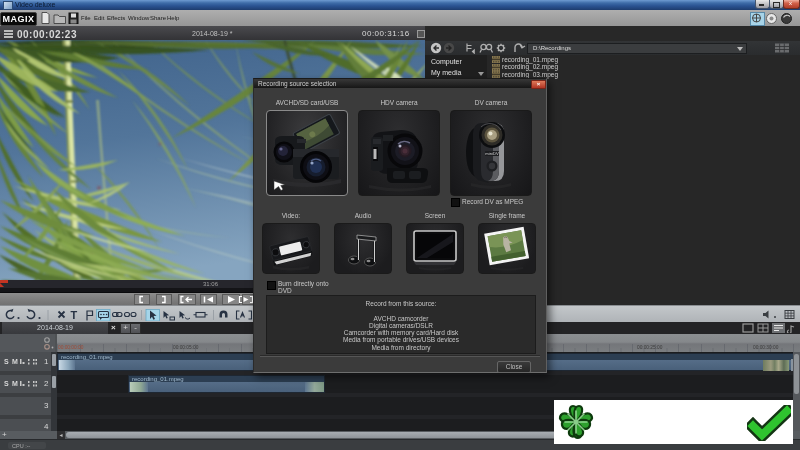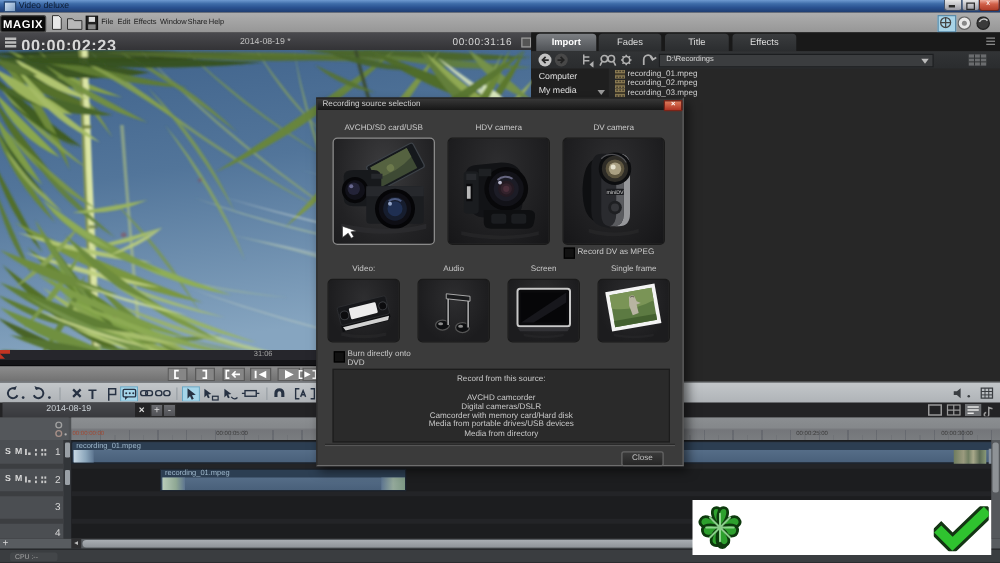--- a/index.html
+++ b/index.html
@@ -52,21 +52,21 @@
       <path d="M2.5 4.5 a4 4 0 0 1 6.5-1" fill="none" stroke="#ccc" stroke-width="1.2"></path>
     </svg>
 </div>
 
 <div class="abs" style="left:0;top:26px;width:425px;height:14px;background:linear-gradient(180deg,#4a4a4e,#333336);">
   <div class="abs" style="left:4px;top:4px;width:9px;height:7px;">
     <div style="height:2px;background:#bbb;margin-bottom:1px;"></div>
     <div style="height:2px;background:#bbb;margin-bottom:1px;"></div>
     <div style="height:2px;background:#bbb;"></div>
   </div>
-  <div class="abs" style="left:17px;top:3px;font-size:13px;font-weight:bold;color:#d8d8d8;letter-spacing:0.5px;">00:00:02:23</div>
+  <div class="abs" style="left:17px;top:3px;font-size:10px;font-weight:bold;color:#d8d8d8;letter-spacing:0.5px;">00:00:02:23</div>
   <div class="abs" style="left:192px;top:4px;font-size:7px;color:#c0c0c0;">2014-08-19 *</div>
   <div class="abs" style="left:362px;top:3px;font-size:8px;font-weight:normal;color:#d8d8d8;letter-spacing:0.5px;">00:00:31:16</div>
   <div class="abs" style="left:417px;top:4px;width:6px;height:6px;border:1px solid #999;background:#555;"></div>
 </div>
 
 <div class="abs" style="left:0;top:40px;width:425px;height:240px;" id="videobox">
 <svg width="425" height="240" viewBox="0 0 425 240">
   <defs>
     <linearGradient id="sky" x1="0" y1="0" x2="0.25" y2="1">
       <stop offset="0" stop-color="#3f628b"></stop>
@@ -415,27 +415,20 @@
   <div class="abs" style="left:66px;top:1px;width:726px;height:6px;background:linear-gradient(180deg,#a8adb2,#8e9398);border-radius:3px;"></div>
 </div>
 
 <div class="abs" style="left:0;top:439px;width:800px;height:11px;background:#3a3d40;border-top:1px solid #27292c;">
   <div class="abs" style="left:8px;top:2px;width:38px;height:7px;background:#434649;border-radius:2px;"></div>
   <div class="abs" style="left:12px;top:2.5px;font-size:5.5px;color:#a8a8a8;">CPU :--</div>
 </div>
 
 <div class="abs" style="left:425px;top:26px;width:375px;height:279px;background:#282828;">
 
-  <div class="abs" style="left:0;top:0;width:375px;height:15px;background:#191919;">
-    <div class="abs" style="left:4px;top:1px;width:48px;height:14px;background:linear-gradient(180deg,#7d8084,#4e5155);border-radius:3px 3px 0 0;color:#fff;font-size:7.5px;font-weight:bold;text-align:center;line-height:14px;">Import</div>
-    <div class="abs" style="left:54px;top:1px;width:50px;height:14px;background:linear-gradient(180deg,#3a3c3e,#2b2d2f);border-radius:3px 3px 0 0;color:#ddd;font-size:7.5px;text-align:center;line-height:14px;">Fades</div>
-    <div class="abs" style="left:107px;top:1px;width:51px;height:14px;background:linear-gradient(180deg,#3a3c3e,#2b2d2f);border-radius:3px 3px 0 0;color:#ddd;font-size:7.5px;text-align:center;line-height:14px;">Title</div>
-    <div class="abs" style="left:161px;top:1px;width:51px;height:14px;background:linear-gradient(180deg,#3a3c3e,#2b2d2f);border-radius:3px 3px 0 0;color:#ddd;font-size:7.5px;text-align:center;line-height:14px;">Effects</div>
-    <div class="abs" style="left:364px;top:4px;width:7px;height:1px;background:#8a8a8a;box-shadow:0 2.5px #8a8a8a, 0 5px #8a8a8a;"></div>
-  </div>
 
   <div class="abs" style="left:0;top:15px;width:375px;height:14px;background:linear-gradient(180deg,#323436,#2a2c2e);">
     <svg class="abs" style="left:5px;top:1px" width="100" height="12" viewBox="0 0 100 12">
       <circle cx="6" cy="6" r="5.2" fill="#c4c4c4"></circle>
         <path d="M9 6 H4.5 M6.5 3.5 4 6 6.5 8.5" stroke="#2a2a2a" stroke-width="1.4" fill="none"></path>
       <circle cx="19" cy="6" r="5.2" fill="#484848"></circle>
         <path d="M16 6 H20.5 M18.5 3.5 21 6 18.5 8.5" stroke="#222" stroke-width="1.4" fill="none"></path>
       <path d="M37 1.5 v8 M37 3.5 h4.5 M37 6.5 h4.5" stroke="#b0b0b0" stroke-width="1.2" fill="none"></path>
       <path d="M40 11 l4 -3.5 v7 z" fill="#b0b0b0" transform="scale(0.8) translate(12,1)"></path>
       <circle cx="53.5" cy="5" r="2.6" fill="none" stroke="#b0b0b0" stroke-width="1.3"></circle>

